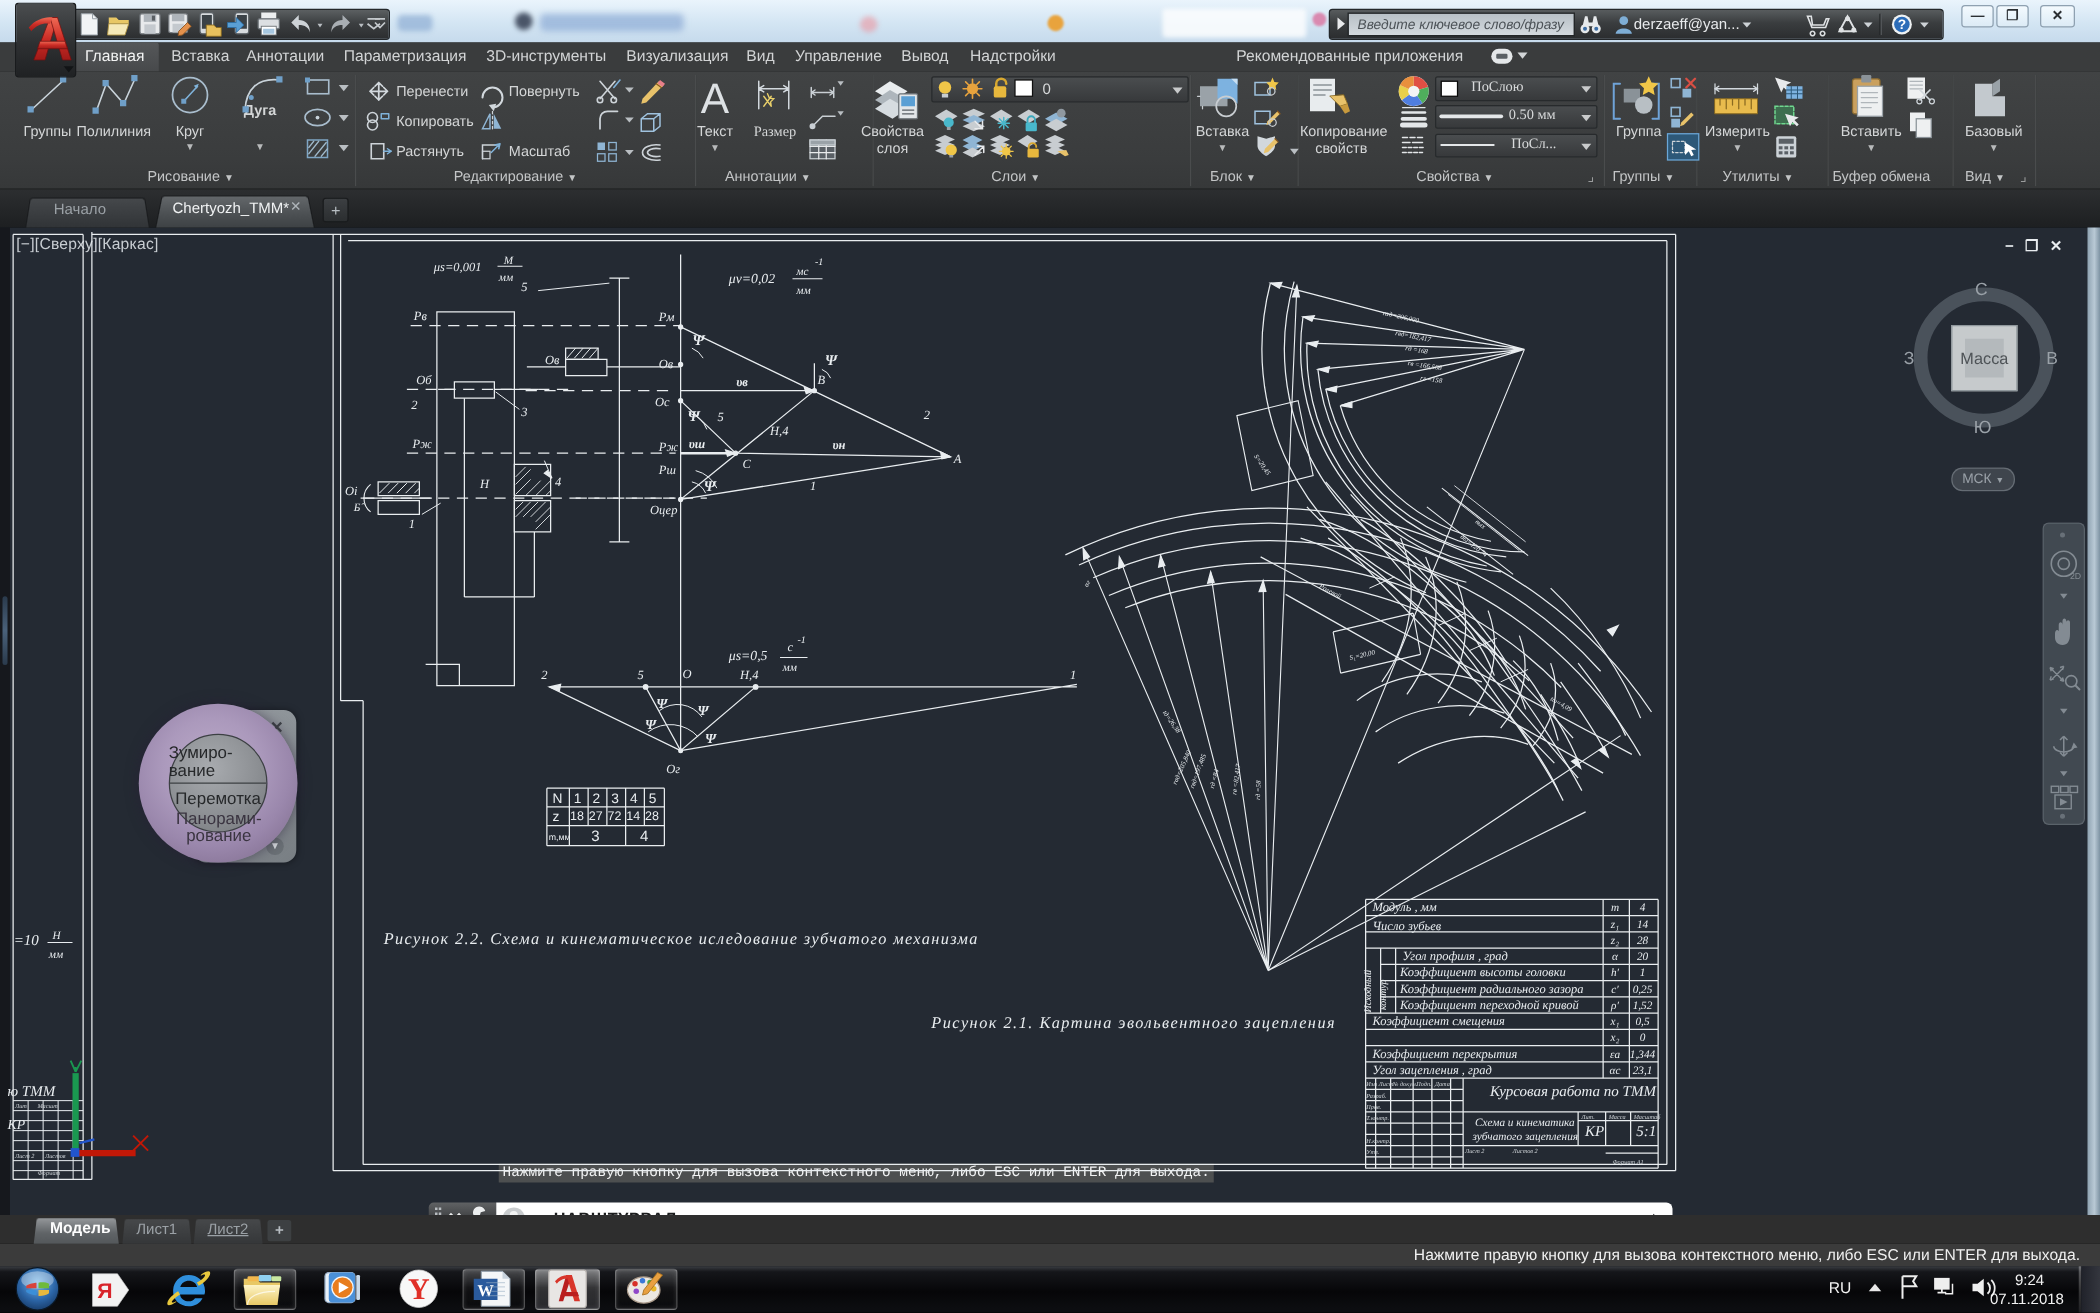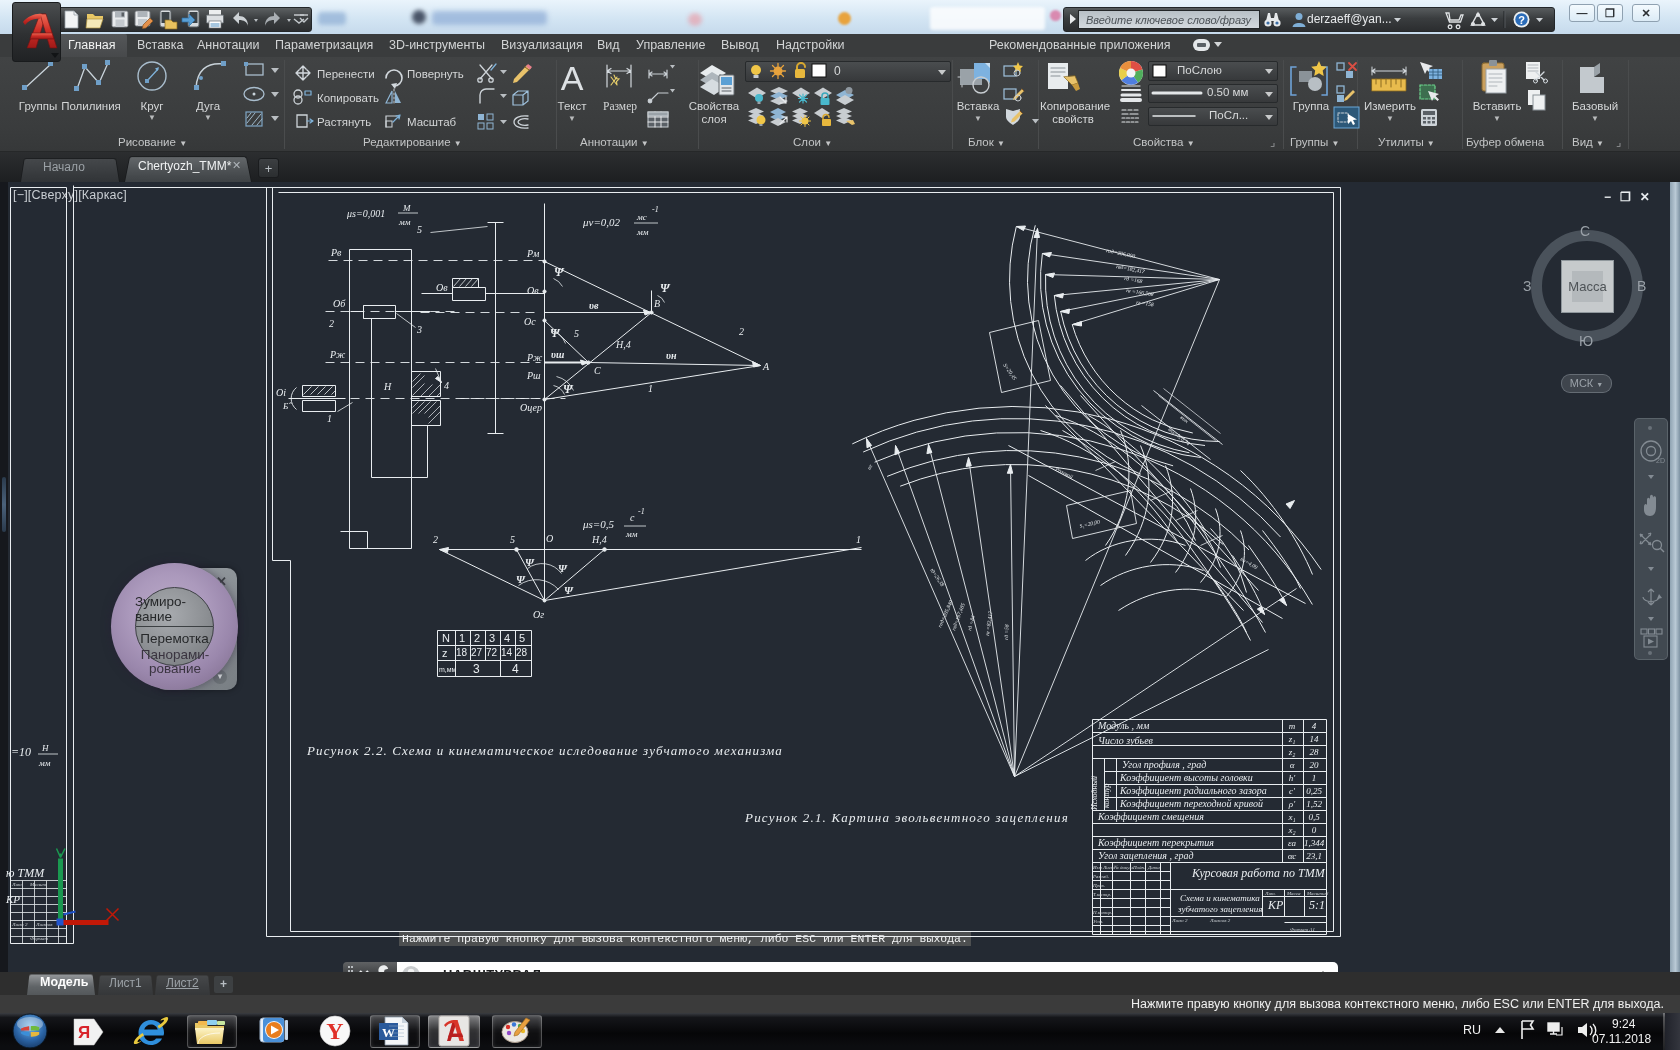--- a/index.html
+++ b/index.html
@@ -15,21 +15,21 @@
 .winbtn{top:4px;height:18px;width:26px;background:linear-gradient(#f4fafe,#dcebf6);border:1px solid #8fa1b1;border-radius:3px;color:#2b2f33;text-align:center;font-size:11px;line-height:16px;font-weight:bold;}
 
 #ribbontabs{left:0;top:34px;width:1680px;height:23px;background:#3a3c3d;}
 .rtab{position:absolute;top:0;height:23px;line-height:23px;font-size:12.5px;color:#d2d4d5;padding:0 11px;}
 .rtab.act{background:linear-gradient(#555759,#47494b);color:#f2f3f3;border-radius:2px 2px 0 0;}
 
 #ribbon{left:0;top:57px;width:1680px;height:95px;background:linear-gradient(#414344,#3a3c3d 75%,#363839);border-bottom:1px solid #262829;}
 .plabel{position:absolute;top:78px;height:16px;line-height:15px;font-size:11.5px;color:#c3c5c6;white-space:nowrap;}
 .psep{position:absolute;top:3px;height:89px;width:1px;background:#2e3031;border-right:1px solid #4a4c4d;}
 .blabel{position:absolute;font-size:11.5px;color:#d4d6d7;text-align:center;white-space:nowrap;}
-.dd{position:absolute;background:linear-gradient(#4a4d4f,#37393b);border:1px solid #272a2c;border-radius:2px;color:#d8dadb;font-size:11.5px;}
+.dd{position:absolute;background:linear-gradient(#4a4d4f,#37393b);border:1px solid #272a2c;border-radius:2px;color:#d8dadb;font-size:11.5px;font-family:Liberation Serif, serif;}
 .dd .arr{position:absolute;right:4px;top:50%;margin-top:-2px;width:0;height:0;border-left:4px solid transparent;border-right:4px solid transparent;border-top:5px solid #c8cacb;}
 
 #filetabs{left:0;top:152px;width:1680px;height:30px;background:linear-gradient(#2c2e30,#1d1f21);}
 
 #canvas{left:0;top:182px;width:1680px;height:790px;background:#242a33;}
 
 #mtabbar{left:0;top:972px;width:1680px;height:23px;background:#2e2e2e;}
 #statusbar{left:0;top:995px;width:1680px;height:18px;background:#3b3b3b;}
 #taskbar{left:0;top:1013px;width:1680px;height:37px;background:linear-gradient(#3a3d42 0%,#15161a 12%,#060608 55%,#0c0d10 90%);}
 .ticon{position:absolute;top:2px;width:50px;height:33px;border-radius:3px;}
@@ -202,21 +202,21 @@
     <div class="plabel" style="left:1290px;">Группы <span style="font-size:8px;">▼</span></div>
     <div class="plabel" style="left:1378px;">Утилиты <span style="font-size:8px;">▼</span></div>
     <div class="plabel" style="left:1466px;">Буфер обмена</div>
     <div class="plabel" style="left:1572px;">Вид <span style="font-size:8px;">▼</span></div>
     <div class="plabel" style="left:1270px;color:#9a9c9d;">⌟</div>
     <div class="plabel" style="left:1616px;color:#9a9c9d;">⌟</div>
 
     <div class="blabel" style="left:10px;top:43px;width:56px;">Группы</div>
     <div class="blabel" style="left:58px;top:43px;width:66px;">Полилиния</div>
     <div class="blabel" style="left:124px;top:43px;width:56px;">Круг</div>
-    <div class="blabel" style="left:180px;top:43px;width:56px;">Дуга</div>
+    <div class="blabel" style="left:180px;top:26px;width:56px;font-weight:bold;">Дуга</div>
     <div class="blabel" style="left:124px;top:56px;width:56px;font-size:8px;color:#b8babb;">▼</div>
     <div class="blabel" style="left:180px;top:56px;width:56px;font-size:8px;color:#b8babb;">▼</div>
     <div class="blabel" style="left:317px;top:11px;">Перенести</div>
     <div class="blabel" style="left:317px;top:35px;">Копировать</div>
     <div class="blabel" style="left:317px;top:59px;">Растянуть</div>
     <div class="blabel" style="left:407px;top:11px;">Повернуть</div>
     <div class="blabel" style="left:407px;top:59px;">Масштаб</div>
     <div class="blabel" style="left:544px;top:43px;width:56px;">Текст</div>
     <div class="blabel" style="left:544px;top:57px;width:56px;font-size:8px;color:#b8babb;">▼</div>
     <div class="blabel" style="left:592px;top:43px;width:56px;font-family:Liberation Serif, serif;">Размер</div>

